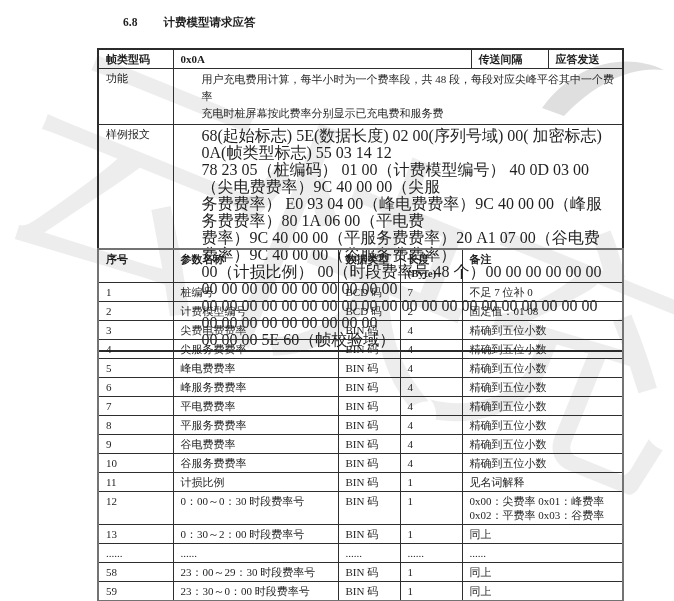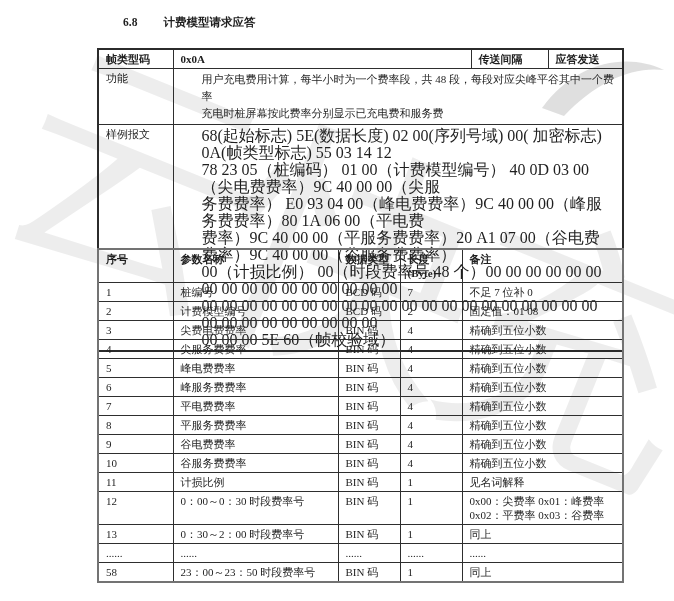--- a/index.html
+++ b/index.html
@@ -191,21 +191,28 @@
         </tr>
         <tr>
           <td>......</td>
           <td>......</td>
           <td>......</td>
           <td>......</td>
           <td>......</td>
         </tr>
         <tr>
           <td>58</td>
-          <td>23：00～23：50 时段费率号</td>
+          <td>23：00～29：30 时段费率号</td>
+          <td>BIN 码</td>
+          <td>1</td>
+          <td>同上</td>
+        </tr>
+        <tr>
+          <td>59</td>
+          <td>23：30～0：00 时段费率号</td>
           <td>BIN 码</td>
           <td>1</td>
           <td>同上</td>
         </tr>
       </tbody>
   </table>
 
 </div>
 
 </body></html>

